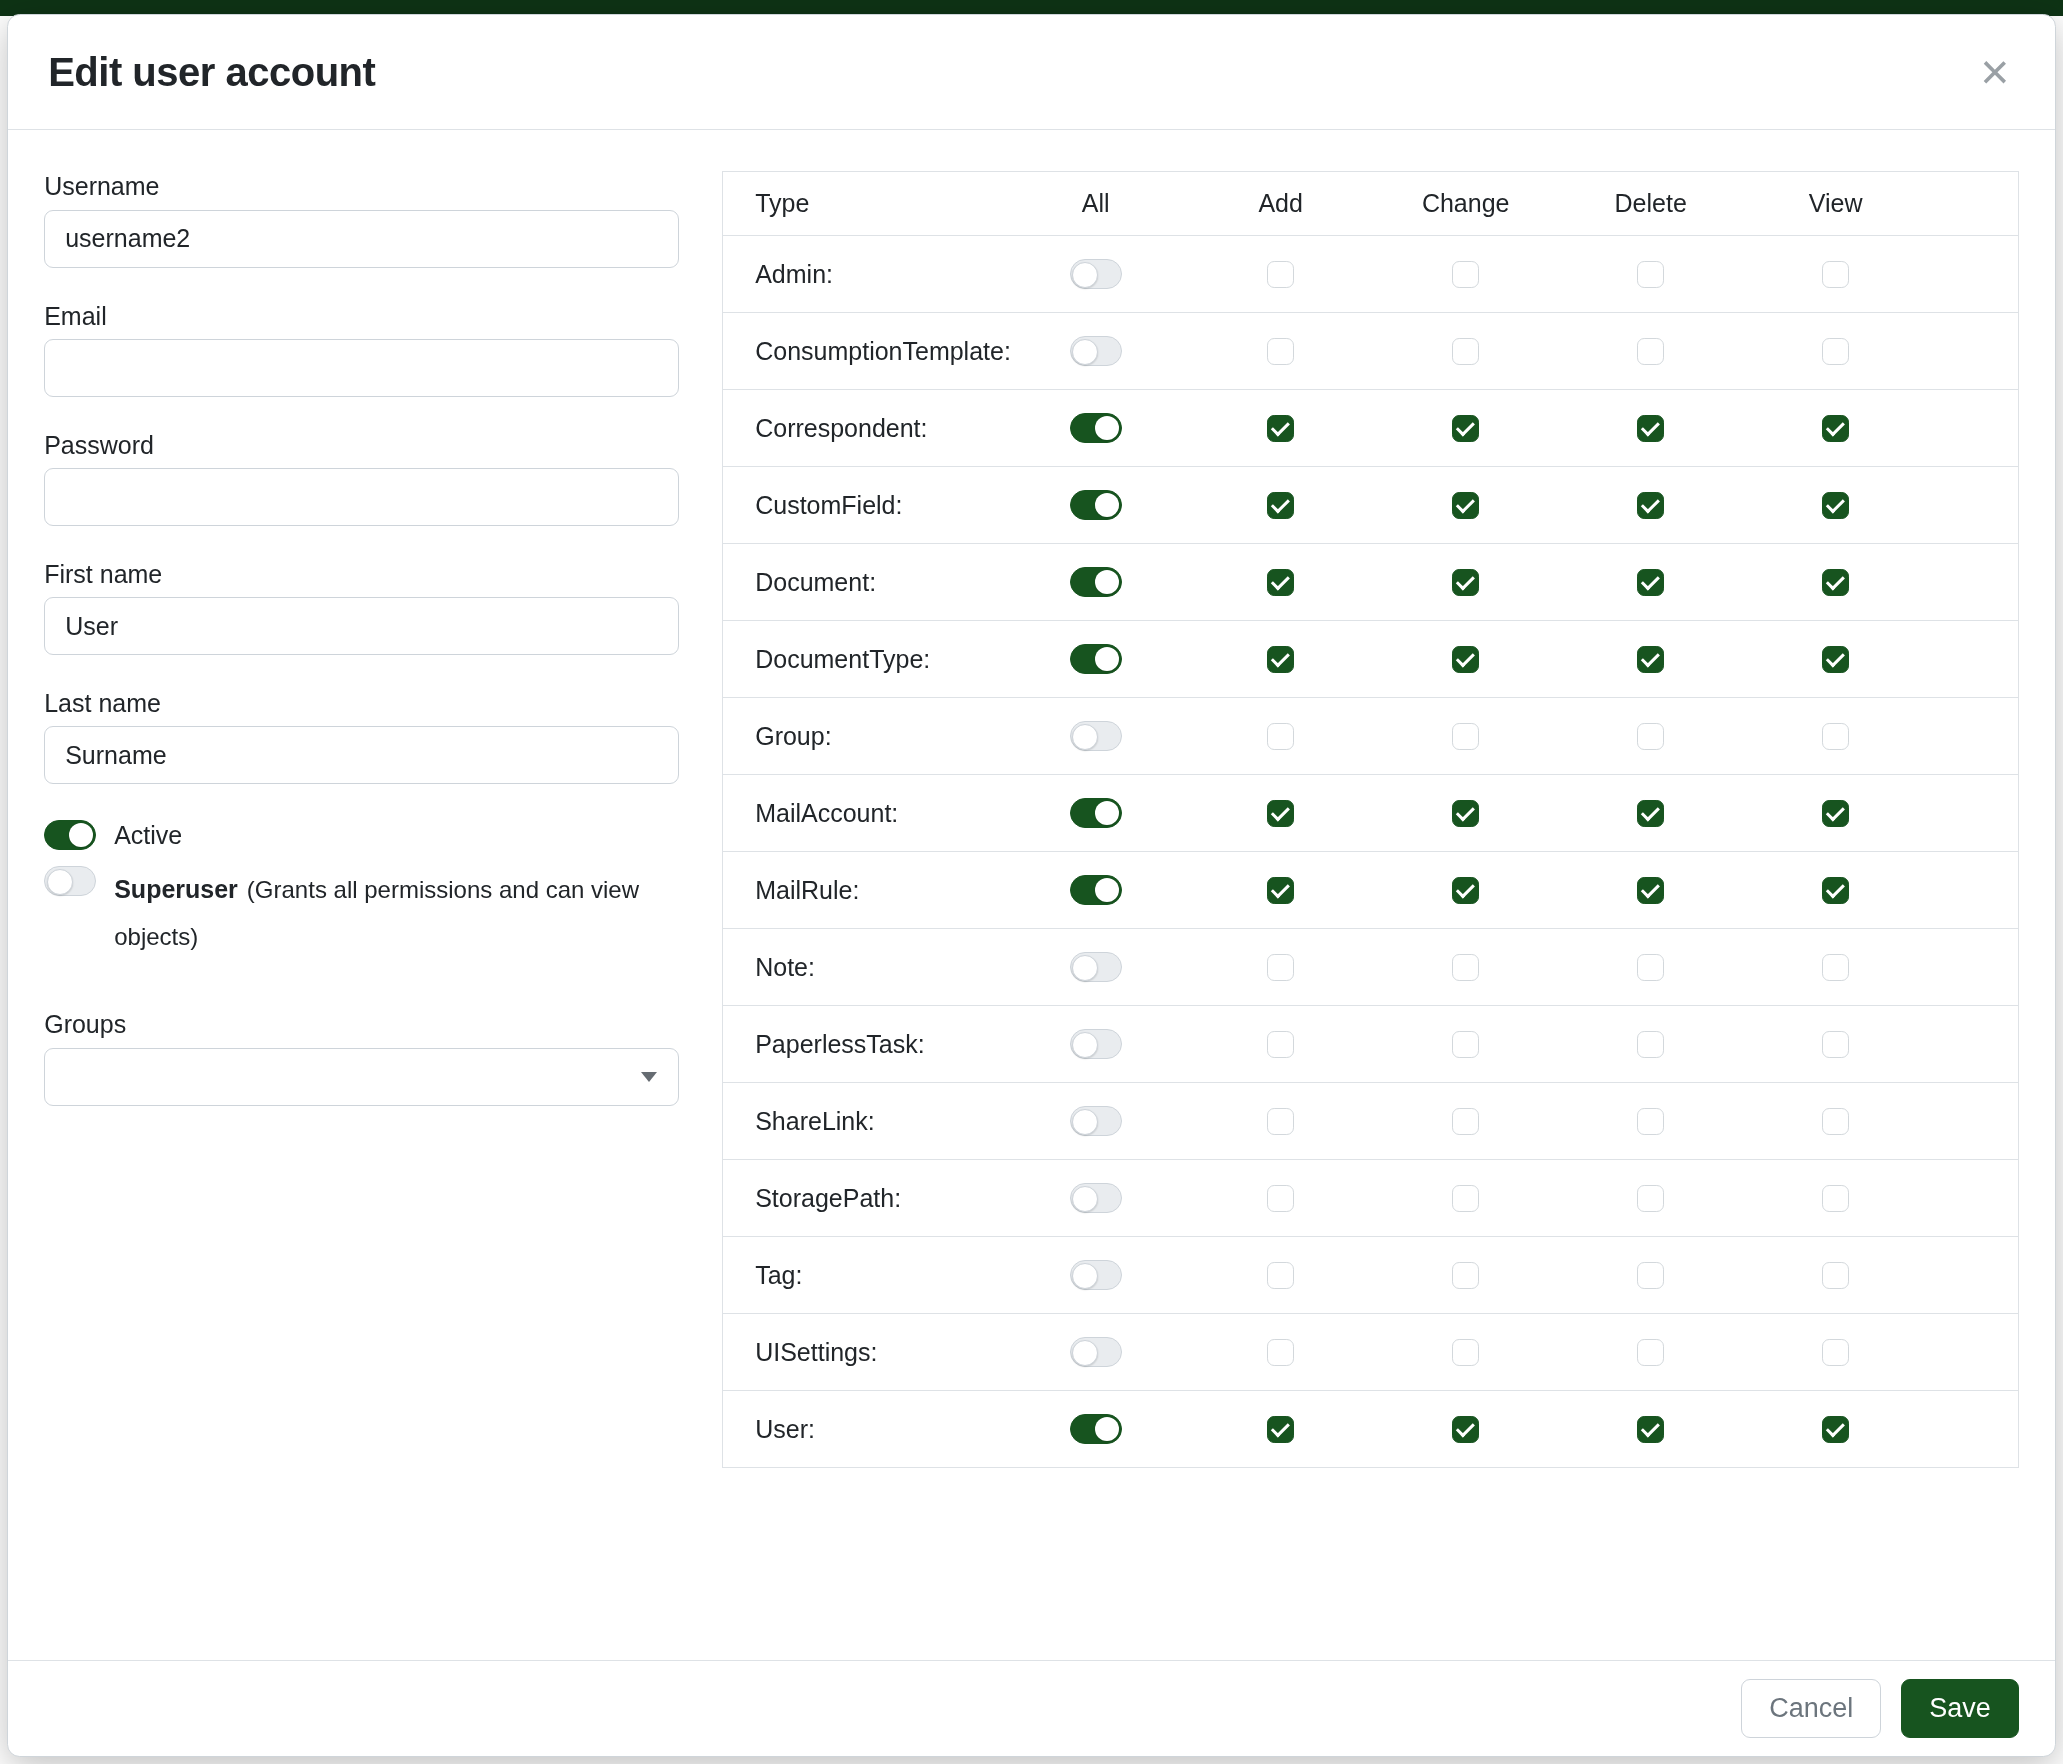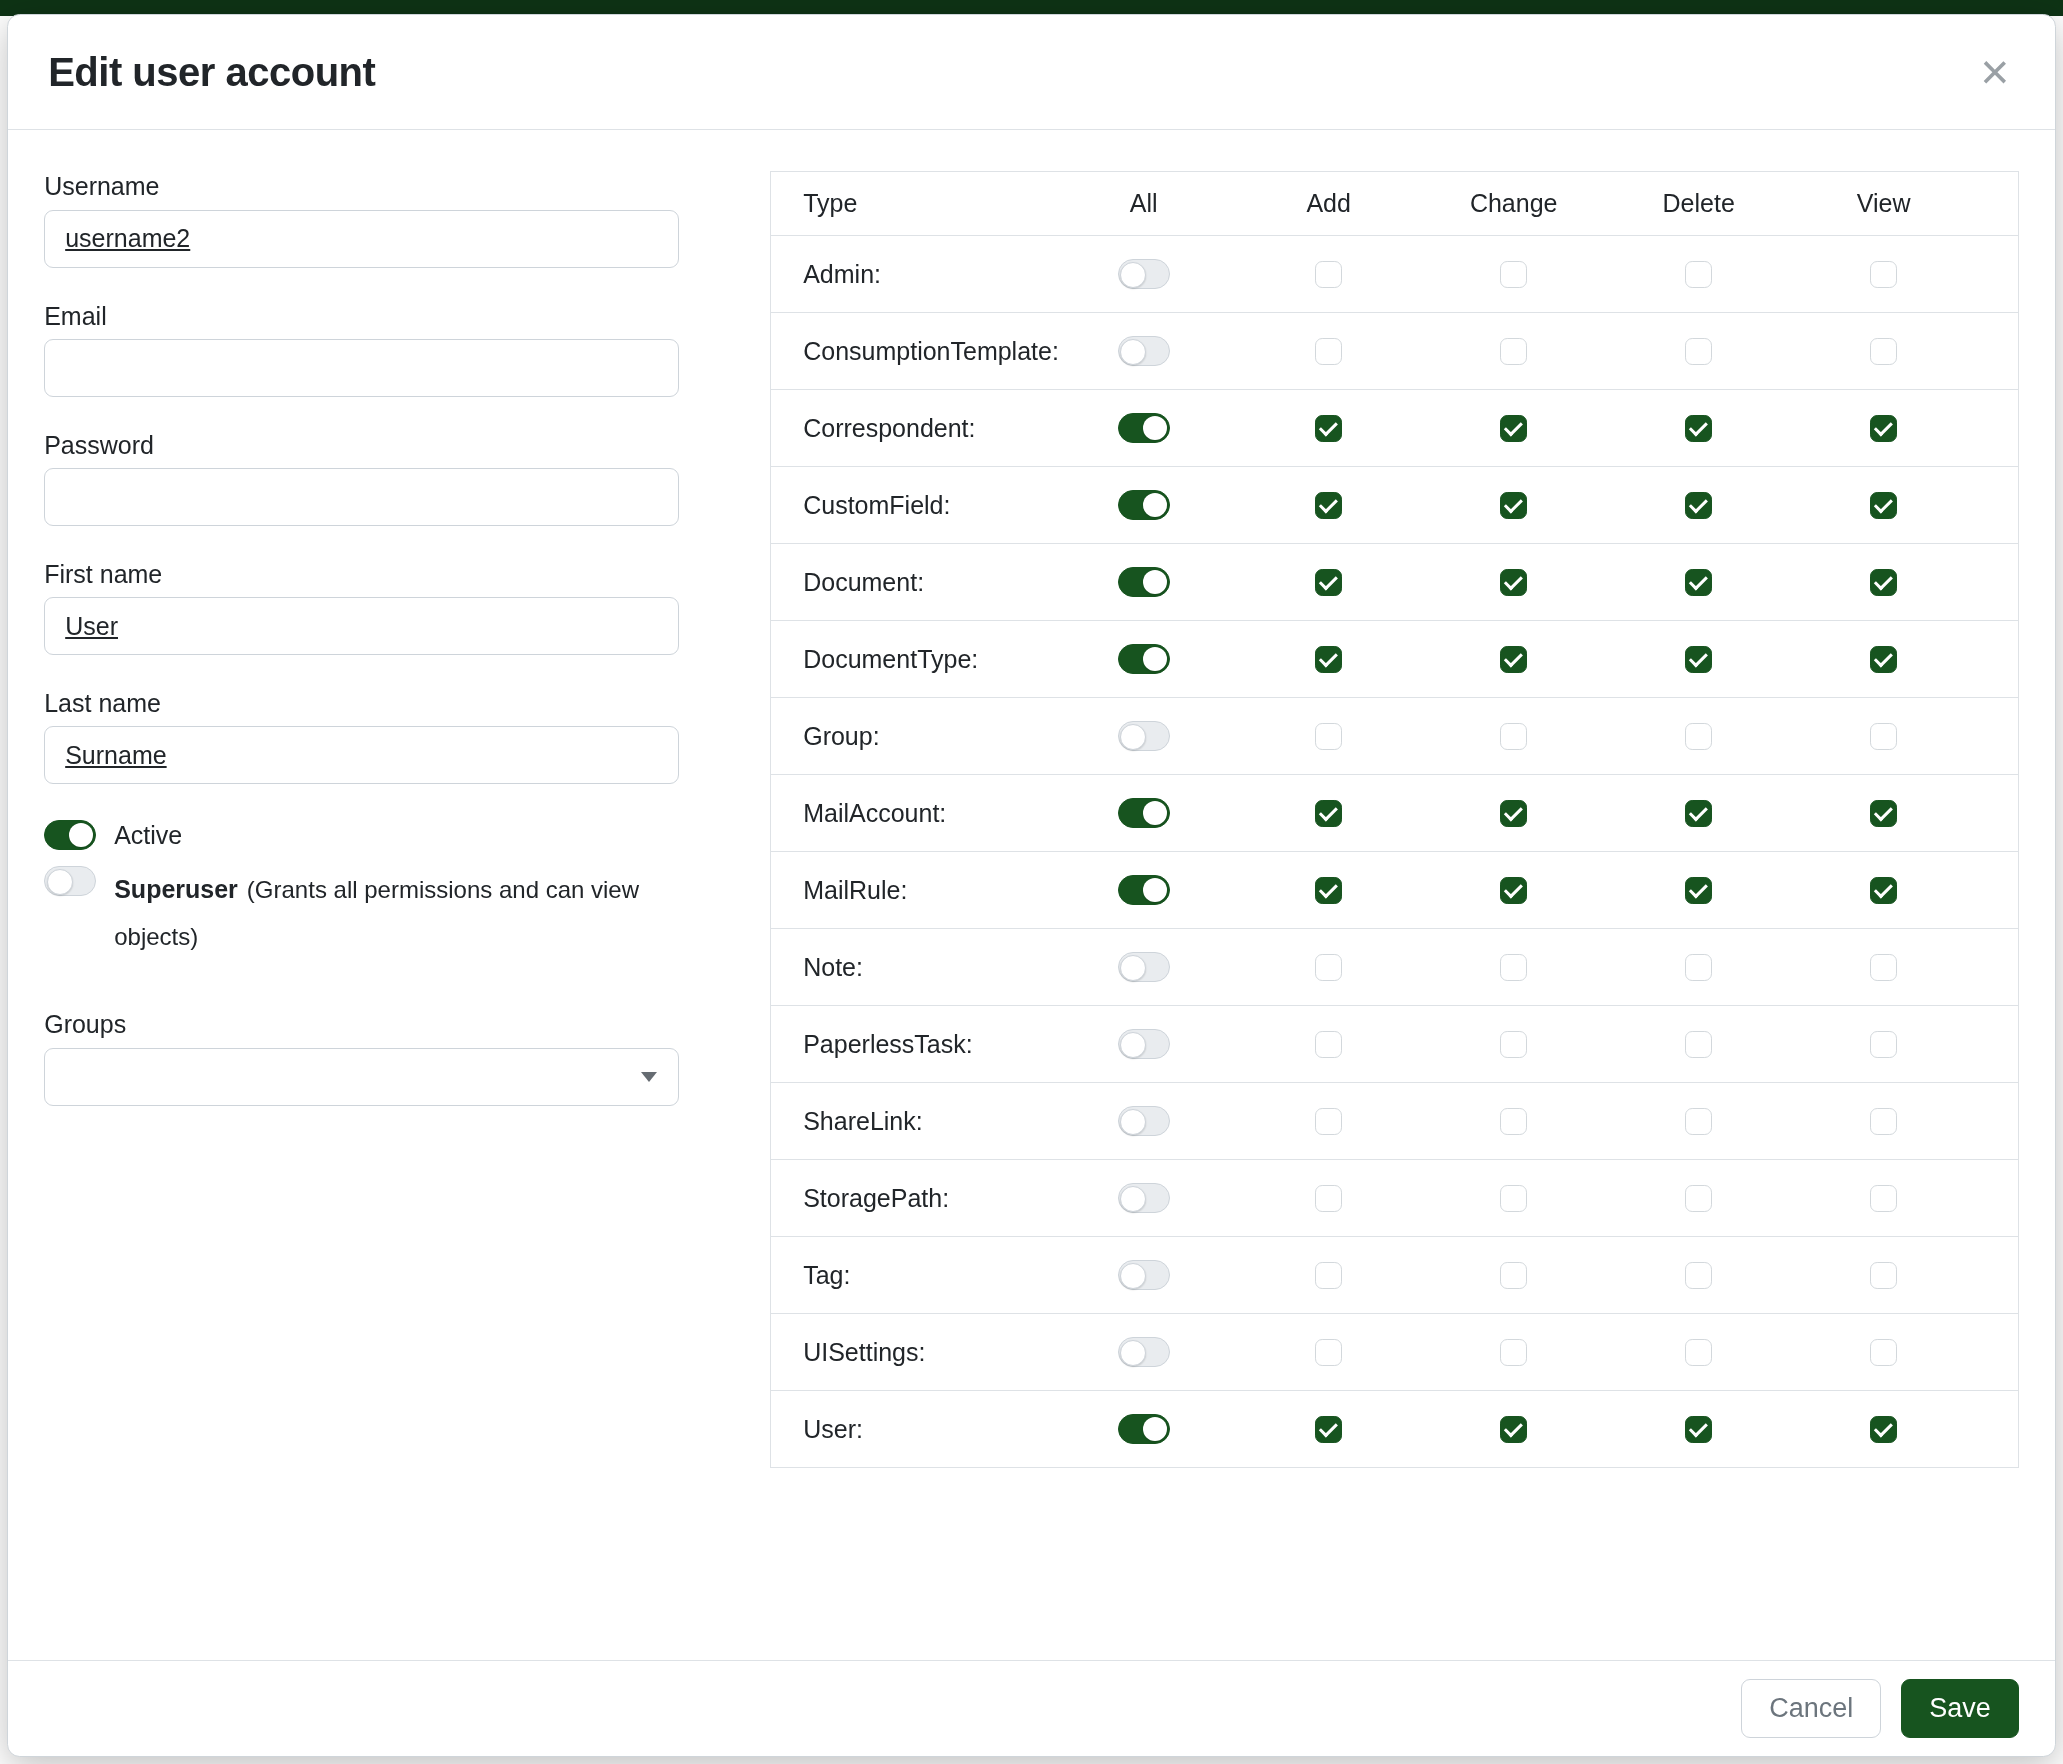--- a/index.html
+++ b/index.html
@@ -25,30 +25,30 @@
     display:flex;align-items:center;justify-content:space-between;
     padding:32px 40px;border-bottom:0.9px solid #dee2e6;flex:none;
   }
   .modal-title{font-size:40px;font-weight:700;margin:0;letter-spacing:-0.5px;}
   .close-btn{
     background:none;border:none;cursor:pointer;padding:0 5.4px;
     font-size:50px;line-height:1;color:#9aa0a5;font-weight:300;
     font-family:"Liberation Sans", sans-serif;
   }
   
-  .modal-body{flex:1;display:flex;padding:41px 36px 0 36px;overflow:hidden;gap:48px;}
+  .modal-body{flex:1;display:flex;padding:41px 36px 0 36px;overflow:hidden;}
   .left-col{width:635px;flex:none;}
   .right-col{flex:1;margin-left:43px;min-width:0;}
 
   .field{margin-bottom:33px;}
   .field-label{display:block;font-size:25px;line-height:31px;margin-bottom:7.2px;}
   .text-input{
     width:100%;height:58px;border:0.9px solid #ced4da;border-radius:9px;
     font-size:25px;color:#212529;padding:0 20px;outline:none;
-    font-family:"Liberation Sans", sans-serif;background:#fff;text-decoration:underline;
+    font-family:"Liberation Sans", sans-serif;background:#fff;
   }
   
   .toggle{
     width:52px;height:30px;border-radius:15.3px;background:#e9ecef;
     border:0.9px solid #ced4da;position:relative;flex:none;cursor:pointer;
   }
   .toggle::after{
     content:"";position:absolute;top:1.8px;left:1.8px;width:24px;height:24px;
     border-radius:50%;background:#fff;border:0.9px solid #ced4da;
     box-shadow:0 0.9px 1.8px rgba(0,0,0,0.15);

